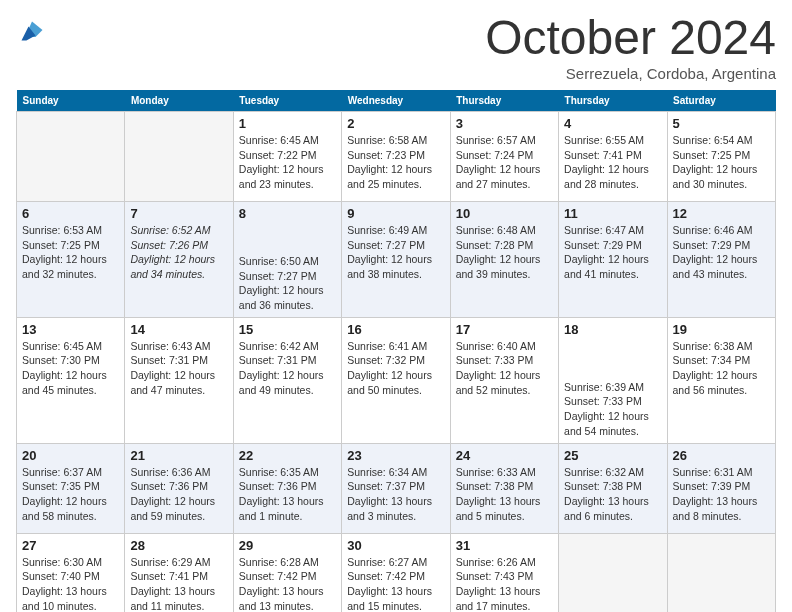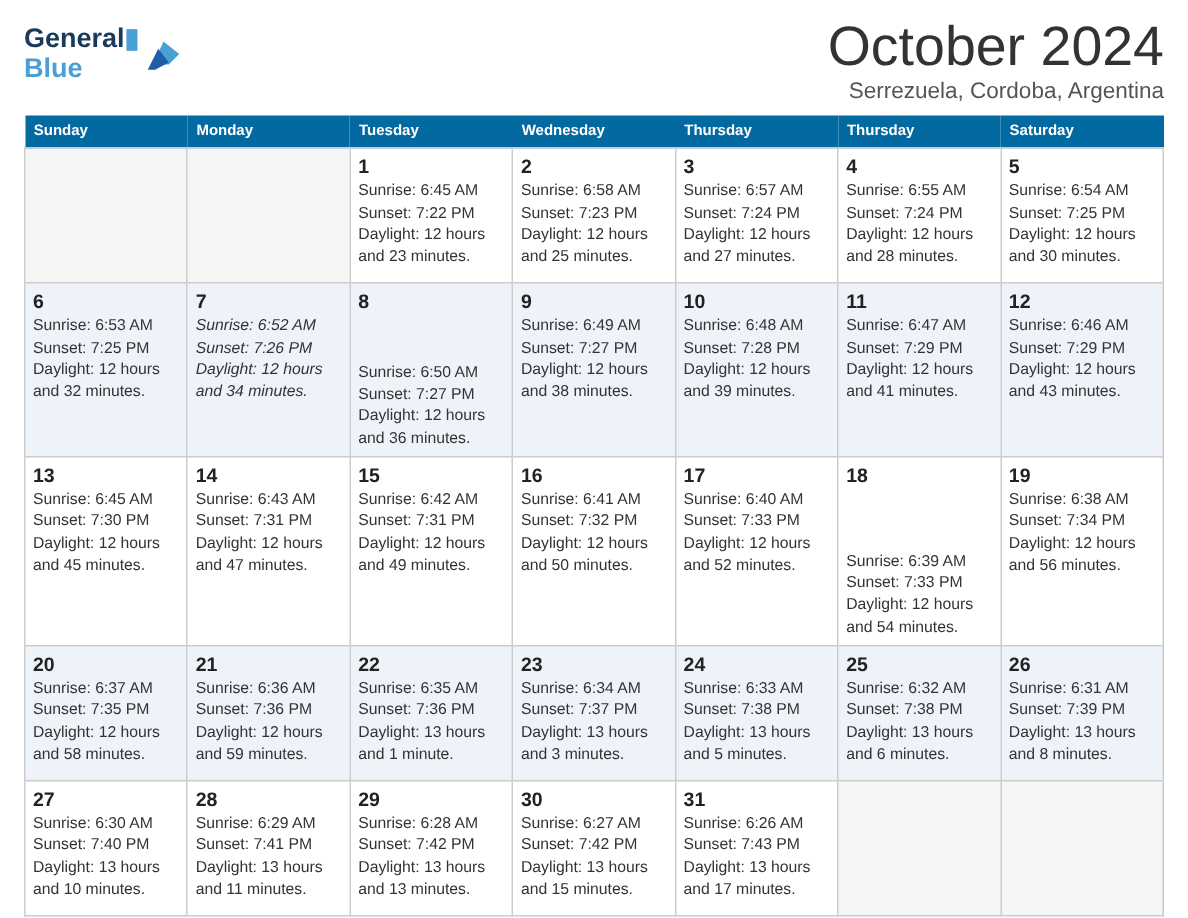--- a/index.html
+++ b/index.html
@@ -37,21 +37,21 @@
     }
     .logo-icon {
       width: 28px;
       height: 28px;
       margin-left: 2px;
     }
     .title-block {
       text-align: right;
     }
     .main-title {
-      font-size: 37px;
+      font-size: 48px;
       font-weight: normal;
       color: #333;
     }
     .subtitle {
       font-size: 15px;
       color: #555;
     }
     table {
       width: 100%;
       border-collapse: collapse;
@@ -94,28 +94,20 @@
     tbody tr:nth-child(even) td:not(.empty) {
       background: #eef2f9;
     }
   </style>
 </head>
 <body>
 
 <div class="page">
   <div class="header">
     <div class="logo">
-      <div>
-        <div class="logo-text">
-          General<span>▮</span>
-        </div>
-        <div class="logo-text">
-          <span style="color:#4a9fd4;">Blue</span>
-        </div>
-      </div>
       <svg class="logo-icon" viewBox="0 0 40 40">
         <polygon points="10,30 20,8 35,20 25,30" fill="#4a9fd4"></polygon>
         <polygon points="5,35 15,15 25,28 12,35" fill="#1a5fa8"></polygon>
       </svg>
     </div>
     <div class="title-block">
       <div class="main-title">October 2024</div>
       <div class="subtitle">Serrezuela, Cordoba, Argentina</div>
     </div>
   </div>
@@ -150,21 +142,21 @@
           </td>
           <td>
             <span class="day-num">3</span>
             <div class="day-info" style="white-space: pre-line;">Sunrise: 6:57 AM
 Sunset: 7:24 PM
 Daylight: 12 hours and 27 minutes.</div>
           </td>
           <td>
             <span class="day-num">4</span>
             <div class="day-info" style="white-space: pre-line;">Sunrise: 6:55 AM
-Sunset: 7:24 PM
+Sunset: 7:41 PM
 Daylight: 12 hours and 28 minutes.</div>
           </td>
           <td>
             <span class="day-num">5</span>
             <div class="day-info" style="white-space: pre-line;">Sunrise: 6:54 AM
 Sunset: 7:25 PM
 Daylight: 12 hours and 30 minutes.</div>
           </td>
         </tr>
         <tr>

